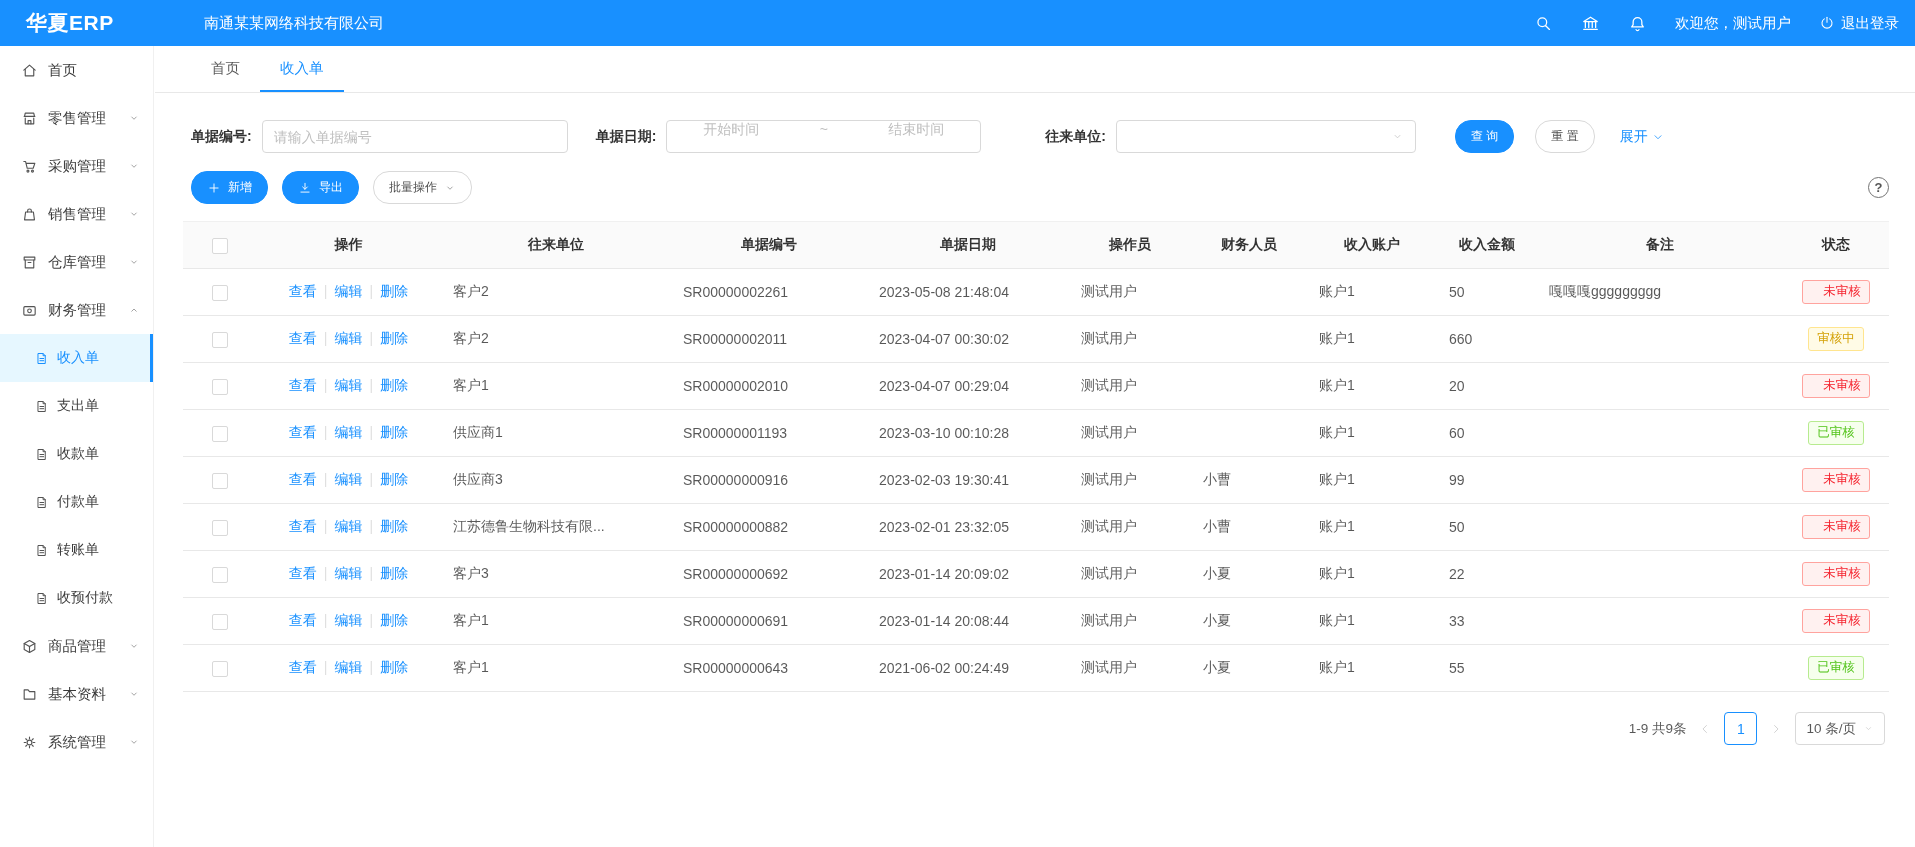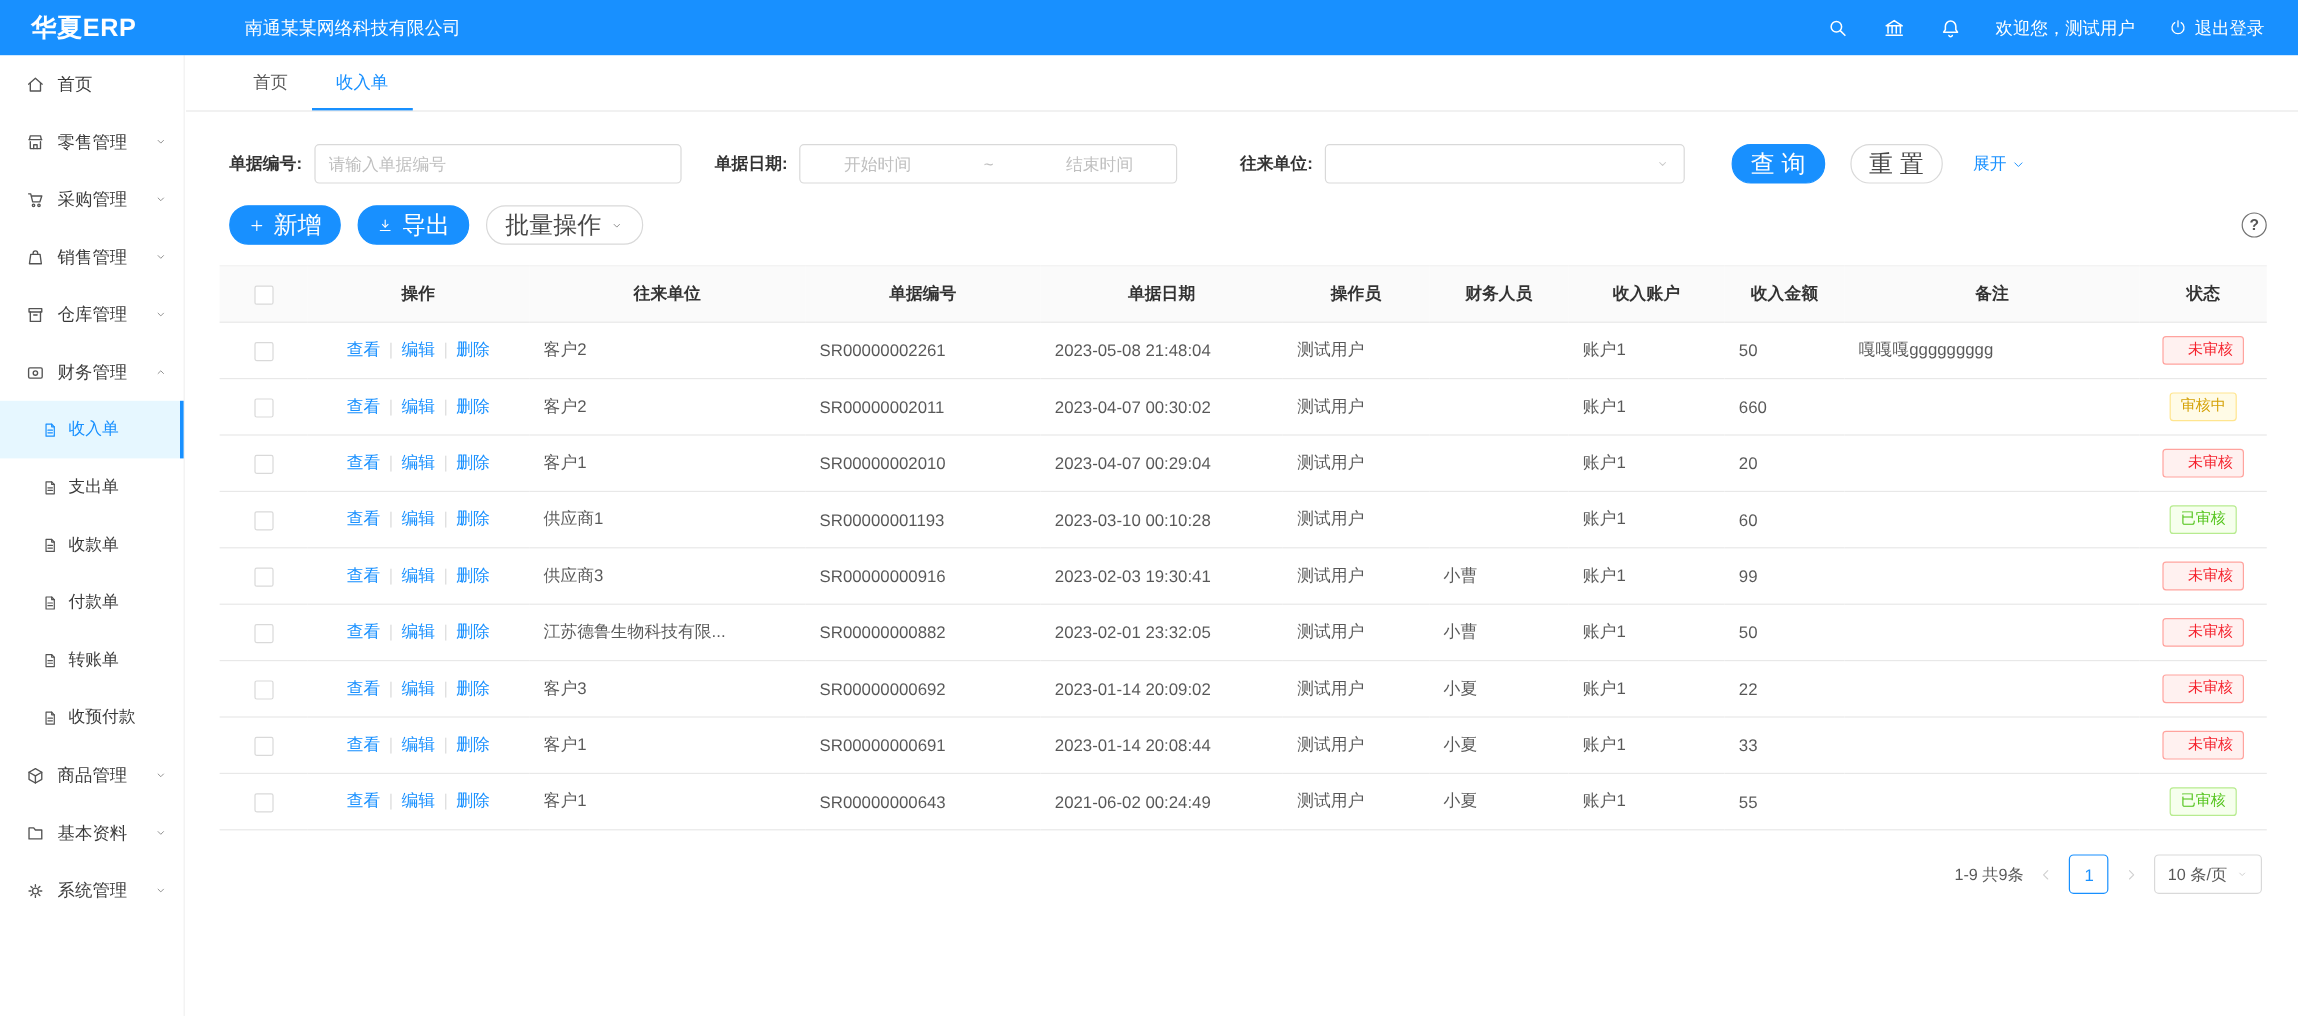--- a/index.html
+++ b/index.html
@@ -8,21 +8,21 @@
     font-family:"Liberation Sans","DejaVu Sans",sans-serif;
     font-size:14px; color:rgba(0,0,0,0.68); background:#fff; position:relative;
   }
   .icon { display:inline-flex; }
   .icon svg { width:100%; height:100%; fill:none; stroke:currentColor; stroke-width:1.6; stroke-linecap:round; stroke-linejoin:round; }
 
   
   .topbar { position:absolute; top:0; left:0; right:0; height:46px; background:#1890ff; display:flex; align-items:center; color:#fff; z-index:20; }
   .logo { width:153px; flex:none; font-size:21px; font-weight:bold; padding-left:26px; letter-spacing:0.5px; }
   .company { font-size:15px; margin-left:51px; }
-  .topbar-right { margin-left:auto; display:flex; align-items:center; gap:28px; padding-right:28px; }
+  .topbar-right { margin-left:auto; display:flex; align-items:center; gap:28px; padding-right:16px; }
   .topbar-right .icon { width:19px; height:19px; cursor:pointer; }
   .top-user { font-size:14.5px; cursor:pointer; }
   .top-logout { font-size:14.5px; display:flex; align-items:center; gap:6px; cursor:pointer;justify-content:space-between; }
   .top-logout .icon { width:16px; height:16px; }
 
   
   .sidebar { position:absolute; top:46px; left:0; bottom:0; width:154px; background:#fff; border-right:1px solid #f0f0f0; z-index:10; }
   .side-item { height:48px; display:flex; align-items:center; padding-left:21px; font-size:14.5px; color:rgba(0,0,0,0.78); cursor:pointer; position:relative; }
   .side-item .m-icon { width:17px; height:17px; margin-right:10px; flex:none; color:#545454; }
   .side-item .chev { width:12px; height:12px; margin-left:auto; margin-right:13px; color:#8c8c8c; }
@@ -38,29 +38,29 @@
   .tabbar { height:47px; border-bottom:1px solid #e8e8e8; display:flex; align-items:stretch; padding-left:36px; background:#fff; }
   .tab { display:flex; align-items:center; padding:0 20px; font-size:14.5px; color:rgba(0,0,0,0.66); cursor:pointer; border-bottom:2px solid transparent; }
   .tab.active { color:#1890ff; border-bottom-color:#1890ff; }
 
   
   .filters { display:flex; align-items:center; padding:27px 30px 0 36px; }
   .f-label { font-weight:bold; color:rgba(0,0,0,0.80); margin-right:10px; white-space:nowrap; }
   .f-input { height:33px; border:1px solid #d9d9d9; border-radius:4px; padding:0 11px; font-size:14px; color:rgba(0,0,0,0.68); outline:none; font-family:inherit; }
   .f-input::placeholder { color:#bfbfbf; }
   .input-bill { width:306px; }
-  .date-range { width:315px; height:33px; border:1px solid #d9d9d9; border-radius:4px; display:flex; align-items:center; margin-right:0; }
+  .date-range { width:315px; height:33px; border:1px solid #d9d9d9; border-radius:4px; display:flex; align-items:flex-start; margin-right:12px; }
   .date-range input { border:none; outline:none; width:128px; text-align:center; font-size:14px; font-family:inherit; color:rgba(0,0,0,0.68); background:transparent; }
   .date-range input::placeholder { color:#bfbfbf; }
   .date-sep { color:#bfbfbf; flex:1; text-align:center; }
   .select-box { width:300px; height:33px; border:1px solid #d9d9d9; border-radius:4px; display:flex; align-items:center; justify-content:flex-end; padding:0 11px; cursor:pointer; }
   .select-box .chev { width:13px; height:13px; color:#c9c9c9; }
   .gap1 { width:28px; flex:none; } .gap3 { width:52px; flex:none; }
 
-  .btn { height:33px; border-radius:16px; border:1px solid #d9d9d9; background:#fff; color:rgba(0,0,0,0.72); font-size:20px; padding:0 15px; display:inline-flex; align-items:center; gap:7px; cursor:pointer; font-family:inherit; white-space:nowrap; }
+  .btn { height:33px; border-radius:16px; border:1px solid #d9d9d9; background:#fff; color:rgba(0,0,0,0.72); font-size:12px; padding:0 15px; display:inline-flex; align-items:center; gap:7px; cursor:pointer; font-family:inherit; white-space:nowrap; }
   .btn.primary { background:#1890ff; border-color:#1890ff; color:#fff; }
   .btn .icon { width:14px; height:14px; }
   .btn-search { margin-left:39px; }
   .btn-reset { margin-left:21px; }
   .expand-link { margin-left:25px; color:#1890ff; display:inline-flex; align-items:center; gap:4px; cursor:pointer; font-size:14px; }
   .expand-link .icon { width:12px; height:12px; }
 
   
   .toolbar { display:flex; align-items:center; padding:18px 26px 0 36px; }
   .toolbar .btn { margin-right:14px; }

